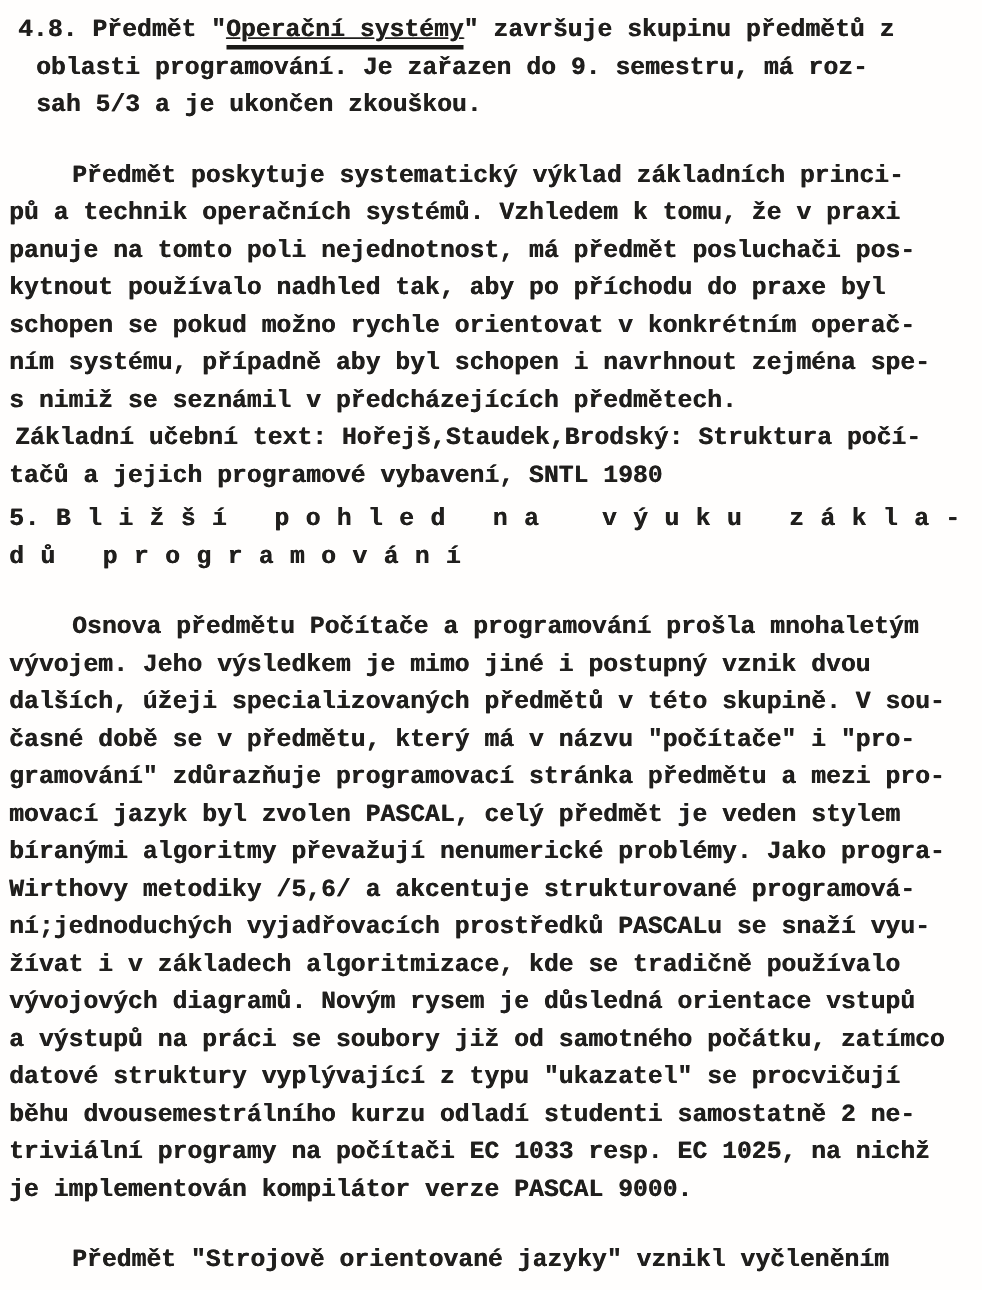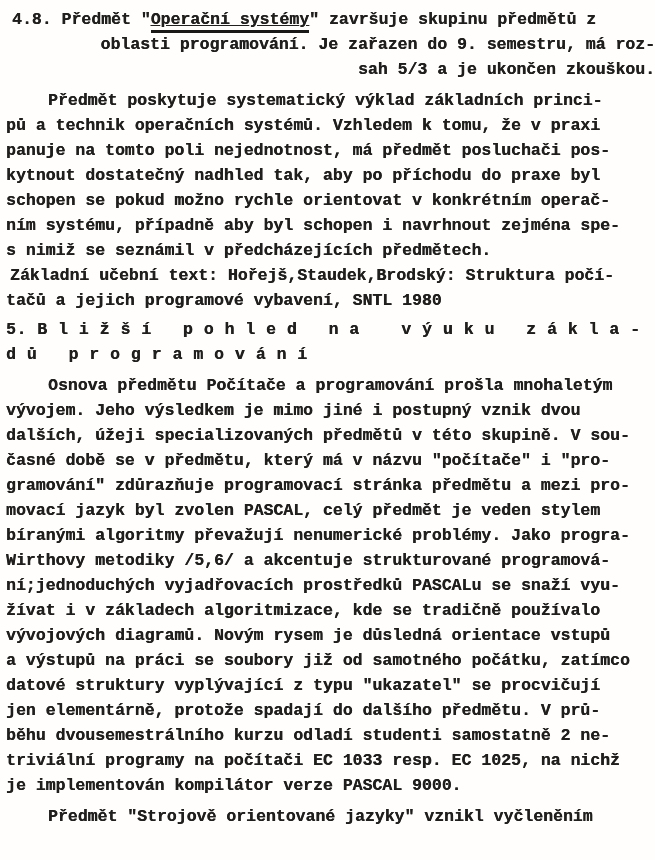--- a/index.html
+++ b/index.html
@@ -21,25 +21,25 @@
     color: #201f1d;
     text-shadow: 0.3px 0 0 currentColor;
   }
   .ln {
     white-space: pre;
     height: 25px;
     line-height: 25px;
     margin-left: 6px;
   }
   .i-num  { margin-left: 12px; }  
-  .i-wrap { margin-left: 24px; text-align: right; }  
+  .i-wrap { margin-left: 24px; }  
   .i-para { margin-left: 48px; }  
   .i-cont { }  
   .i-src  { margin-left: 10px; }  
-  .g6 { margin-top: 6px; }
+  .g6 { margin-top: 22px; }
   .g4 { margin-top: 4px; }
   .ul {
     text-decoration: underline;
     border-bottom: 3px solid #1a1917;
     padding-bottom: 1px;
   }
   .heading { letter-spacing: 0.5px; }
 </style>
 </head>
 <body>
@@ -47,21 +47,21 @@
 <div class="page">
 
   <div>
     <div class="ln i-num"><span>4.8.</span><span> Předmět "</span><span class="ul">Operační systémy</span><span>" završuje skupinu předmětů z</span></div>
     <div class="ln i-wrap">oblasti programování. Je zařazen do 9. semestru, má roz-</div>
     <div class="ln i-wrap">sah 5/3 a je ukončen zkouškou.</div>
 
     <div class="ln i-para g6">Předmět poskytuje systematický výklad základních princi-</div>
     <div class="ln">pů a technik operačních systémů. Vzhledem k tomu, že v praxi</div>
     <div class="ln">panuje na tomto poli nejednotnost, má předmět posluchači pos-</div>
-    <div class="ln">kytnout dostatečný nadhled tak, aby po příchodu do praxe byl</div>
+    <div class="ln">kytnout používalo nadhled tak, aby po příchodu do praxe byl</div>
     <div class="ln">schopen se pokud možno rychle orientovat v konkrétním operač-</div>
     <div class="ln">ním systému, případně aby byl schopen i navrhnout zejména spe-</div>
     <div class="ln">s nimiž se seznámil v předcházejících předmětech.</div>
 
     <div class="ln i-src">Základní učební text: Hořejš,Staudek,Brodský: Struktura počí-</div>
     <div class="ln i-cont">tačů a jejich programové vybavení, SNTL 1980</div>
   </div>
 
   <div>
     <div class="ln heading g4">5. B l i ž š í   p o h l e d   n a    v ý u k u   z á k l a -</div>
@@ -73,21 +73,20 @@
     <div class="ln">časné době se v předmětu, který má v názvu "počítače" i "pro-</div>
     <div class="ln">gramování" zdůrazňuje programovací stránka předmětu a mezi pro-</div>
     <div class="ln">movací jazyk byl zvolen PASCAL, celý předmět je veden stylem</div>
     <div class="ln">bíranými algoritmy převažují nenumerické problémy. Jako progra-</div>
     <div class="ln">Wirthovy metodiky /5,6/ a akcentuje strukturované programová-</div>
     <div class="ln">ní;jednoduchých vyjadřovacích prostředků PASCALu se snaží vyu-</div>
     <div class="ln">žívat i v základech algoritmizace, kde se tradičně používalo</div>
     <div class="ln">vývojových diagramů. Novým rysem je důsledná orientace vstupů</div>
     <div class="ln">a výstupů na práci se soubory již od samotného počátku, zatímco</div>
     <div class="ln">datové struktury vyplývající z typu "ukazatel" se procvičují</div>
-    <div class="ln">jen elementárně, protože spadají do dalšího předmětu. V prů-</div>
     <div class="ln">běhu dvousemestrálního kurzu odladí studenti samostatně 2 ne-</div>
     <div class="ln">triviální programy na počítači EC 1033 resp. EC 1025, na nichž</div>
     <div class="ln">je implementován kompilátor verze PASCAL 9000.</div>
 
     <div class="ln i-para g6">Předmět "Strojově orientované jazyky" vznikl vyčleněním</div>
   </div>
 
 </div>
 
 </body></html>

